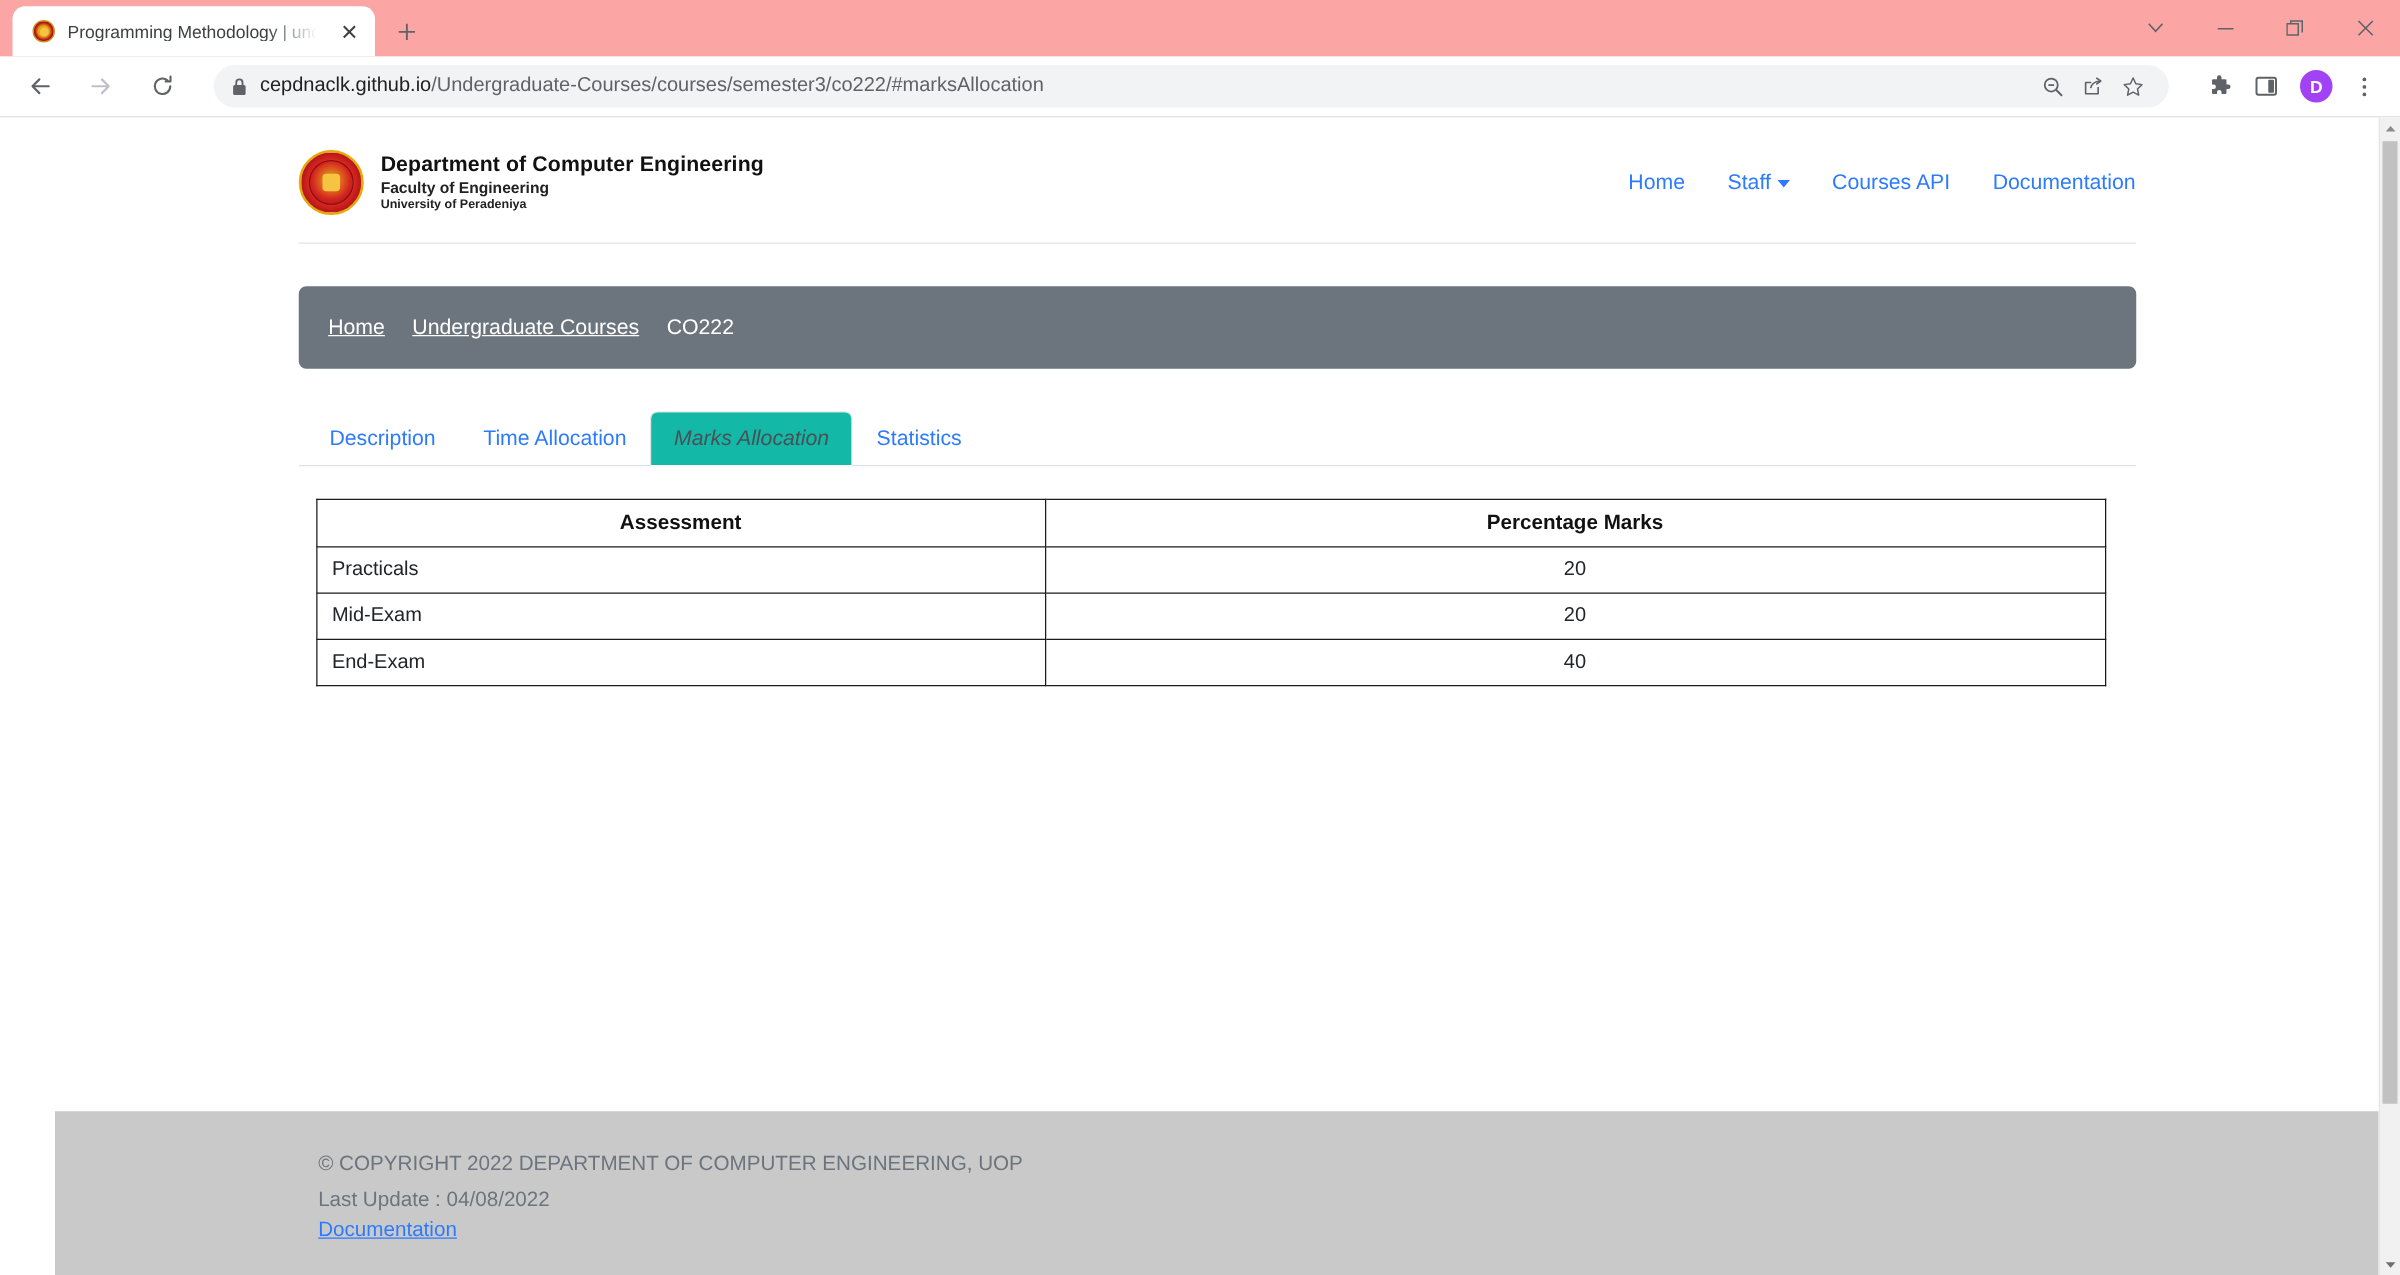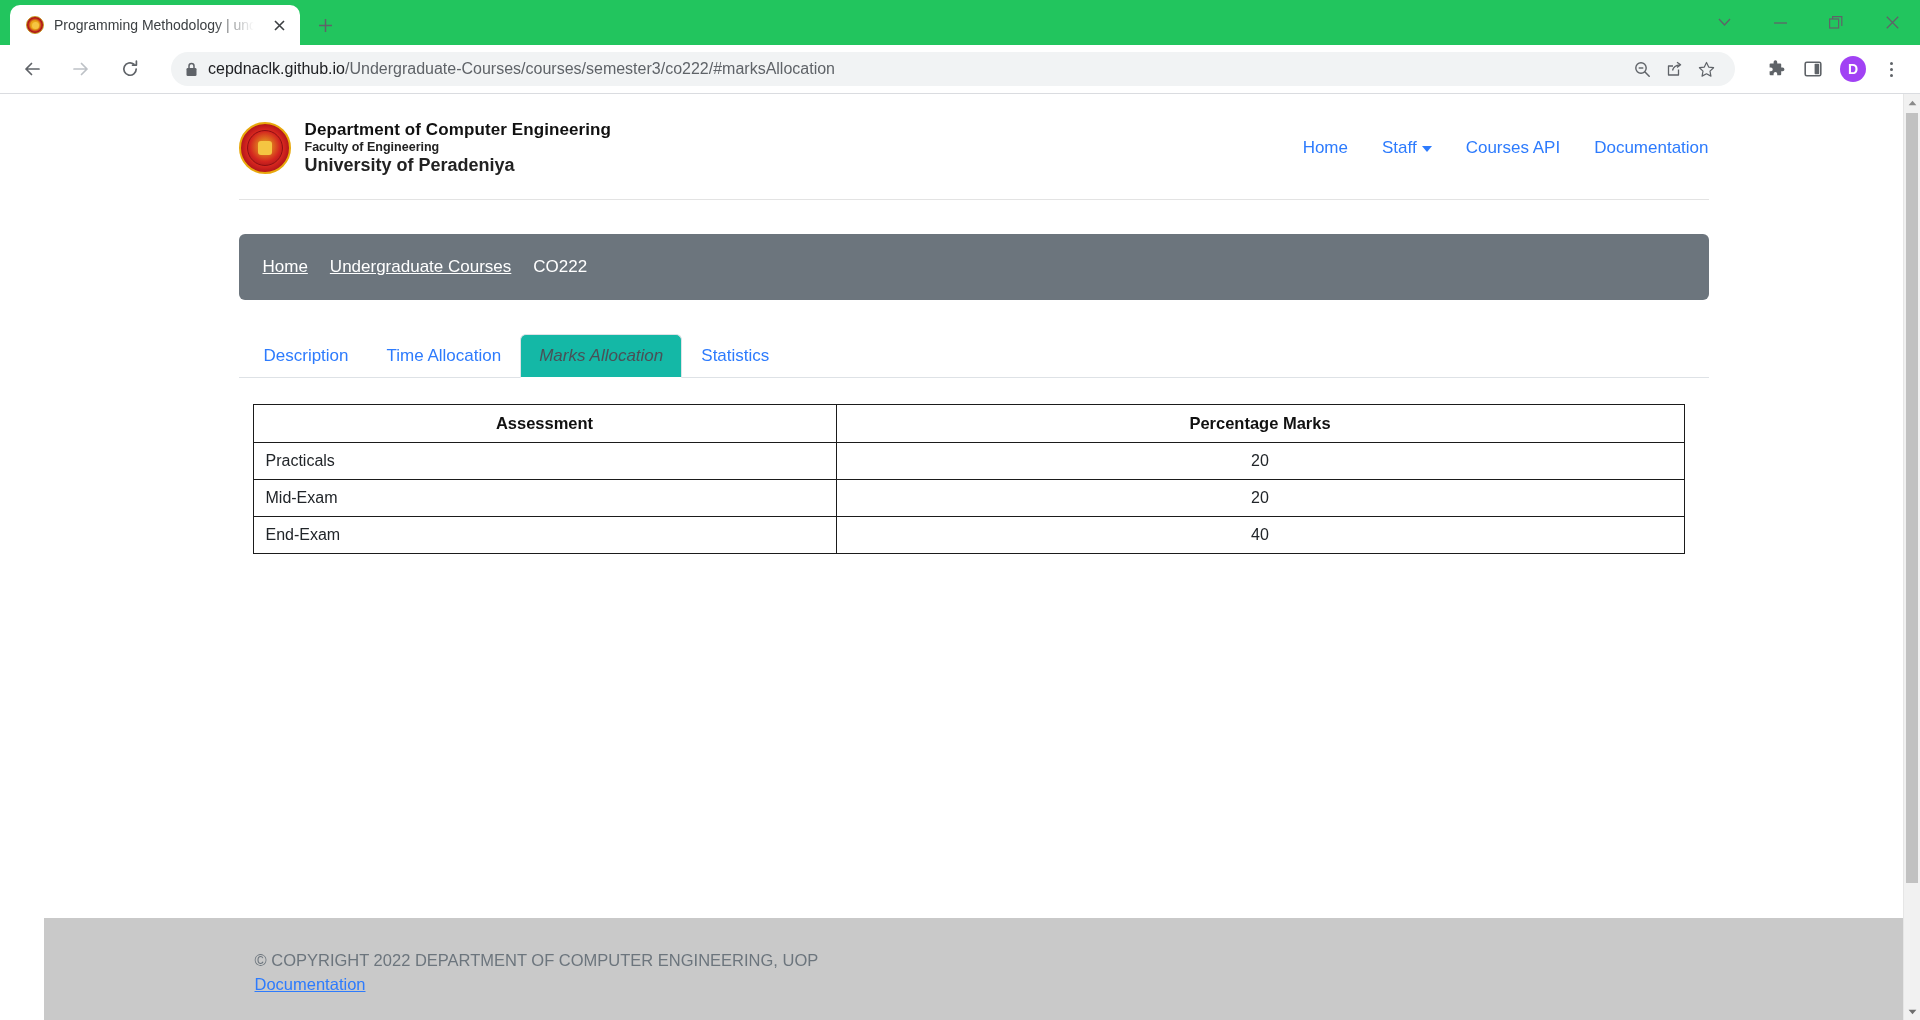--- a/index.html
+++ b/index.html
@@ -8,21 +8,21 @@
     width: 1920px; height: 1020px;
     overflow: hidden;
     font-family: "Liberation Sans", sans-serif;
     background: #ffffff;
   }
 
   
   .browser { width: 1920px; height: 1020px; display: flex; flex-direction: column; background:#dee1e6; }
 
   .tabstrip {
-    height: 45px; background:#22c55e; display:flex; align-items:flex-end;
+    height: 45px; background:#fca5a5; display:flex; align-items:flex-end;
     padding-left: 10px; position: relative;
   }
   .tab {
     width: 290px; height: 40px; background:#fff; border-radius: 10px 10px 0 0;
     display:flex; align-items:center; padding: 0 10px 0 16px; gap: 10px;
     position: relative;
   }
   .favicon {
     width: 18px; height: 18px; border-radius: 50%;
     background: radial-gradient(circle at 50% 50%, #f0b323 0%, #e8a317 38%, #b3121b 62%, #8c0d16 100%);
@@ -109,21 +109,21 @@
     background: radial-gradient(circle at 50% 45%, #e8b81e 0%, #d4251f 60%, #8e0d14 100%);
     border: 1px solid #8e0d14;
   }
   .crest::after {
     content:""; position:absolute; width:14px; height:14px; border-radius: 3px;
     background:#f5c542;
   }
   .brand-text { line-height: 1.2; }
   .brand-l1 { font-size: 17px; font-weight: bold; color:#111; letter-spacing: 0.1px; }
   .brand-l2 { font-size: 12.5px; font-weight: bold; color:#222; }
-  .brand-l3 { font-size: 18px; font-weight: bold; color:#222; }
+  .brand-l3 { font-size: 10px; font-weight: bold; color:#222; }
 
   .mainnav { display:flex; align-items:center; gap: 34px; }
   .navlink { font-size: 17px; color:#2d7bfd; text-decoration:none; cursor:pointer; white-space:nowrap; }
   .navlink .caret {
     display:inline-block; margin-left: 5px; width:0; height:0;
     border-left: 5px solid transparent; border-right: 5px solid transparent; border-top: 6px solid #2d7bfd;
     vertical-align: middle;
   }
 
   .breadcrumb-bar {
@@ -347,20 +347,21 @@
             </tr>
           </tbody>
         </table>
 
       </div>
 
       <div class="footer">
         <div class="footer-inner">
           <div class="f-left">
             <div>© COPYRIGHT 2022 DEPARTMENT OF COMPUTER ENGINEERING, UOP</div>
+            <div>Last Update : 04/08/2022</div>
           </div>
           <div class="f-right">
             <a>Documentation</a>
           </div>
         </div>
       </div>
 
     </div>
 
     <div class="scrollbar">

